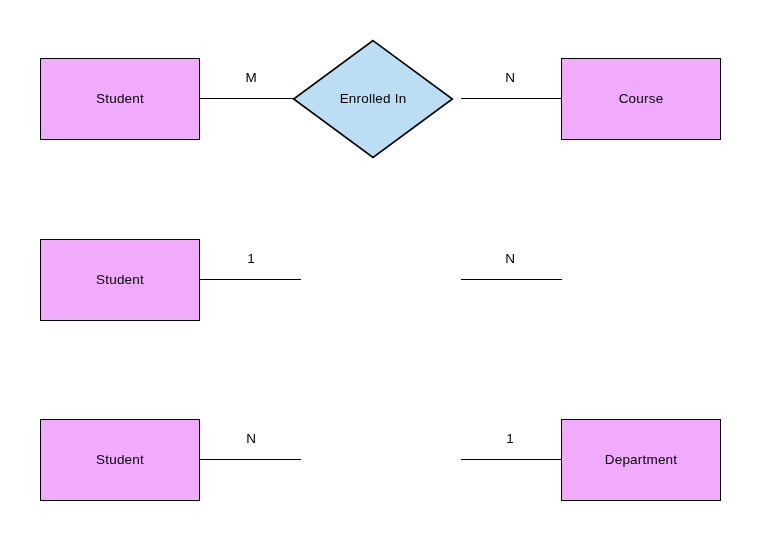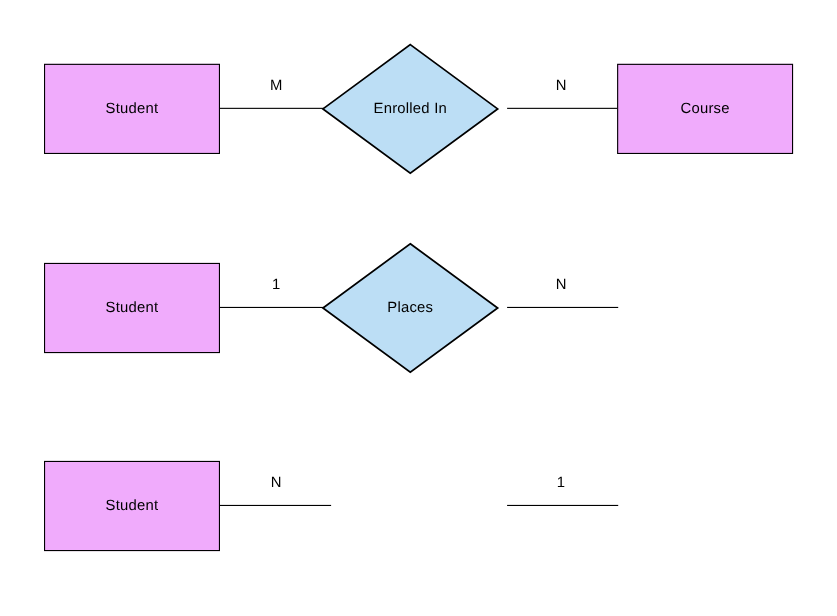--- a/index.html
+++ b/index.html
@@ -130,28 +130,20 @@
   <div class="er-row" style="top:220px;">
 
     <div class="entity left">
       <span>Student</span>
     </div>
 
     <div class="connector left"></div>
 
     <div class="card left">1</div>
 
-    <div class="rel-wrap">
-      <svg width="162" height="120" viewBox="0 0 162 120">
-        <polygon points="81,1.6 160.4,60 81,118.4 1.6,60" fill="#bcdef5" stroke="#000000" stroke-width="1.6" stroke-linejoin="miter"></polygon>
-      </svg>
-      <div class="rel-label">
-        <span>Places</span>
-      </div>
-    </div>
 
     <div class="card right">N</div>
 
     <div class="connector right"></div>
 
   </div>
 
   <div class="er-row" style="top:400px;">
 
     <div class="entity left">
@@ -160,15 +152,18 @@
 
     <div class="connector left"></div>
 
     <div class="card left">N</div>
 
 
     <div class="card right">1</div>
 
     <div class="connector right"></div>
 
+    <div class="entity right">
+      <span>Department</span>
+    </div>
   </div>
 
 </div>
 
 </body></html>

